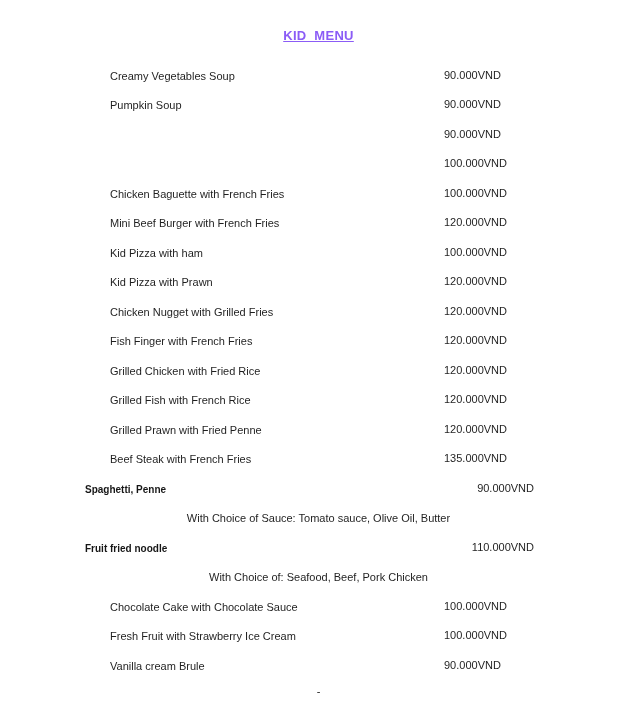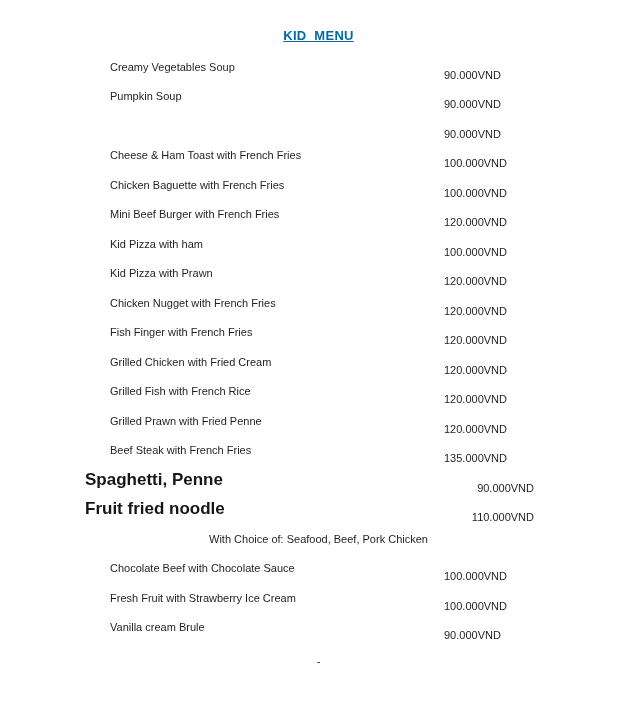--- a/index.html
+++ b/index.html
@@ -16,52 +16,52 @@
     font-family: "Liberation Sans", "DejaVu Sans", sans-serif;
     color: #1f1f1f;
   }
   .title-row {
     padding-top: 26px;
     text-align: center;
   }
   .doc-title {
     font-size: 13px;
     font-weight: 700;
-    color: #0369a1;
+    color: #8b5cf6;
     text-decoration: underline;
     white-space: pre; 
     letter-spacing: 0.3px;
   }
   .rows {
     margin-top: 8px;
   }
   .row {
     position: relative;
     height: 29.5px;
     display: flex;
-    align-items: center;
+    align-items: flex-end;
   }
   .item-name {
     margin-left: 110px;
     font-size: 11px;
     white-space: nowrap;
   }
   .item-price {
     position: absolute;
     left: 444px;
     top: 50%;
     transform: translateY(-50%);
     font-size: 11px;
     white-space: nowrap;
     margin-top: 8px;
   }
   .row.section .item-name {
     margin-left: 85px;
     font-weight: 700;
-    font-size: 17px;
+    font-size: 10px;
     color: #161616;
   }
   .row.section .item-price {
     left: auto;
     right: 103px;
     text-align: right;
   }
   .row.note-row {
     justify-content: center;
   }
@@ -94,21 +94,20 @@
     <div class="row">
       <span class="item-name">Pumpkin Soup</span>
       <span class="item-price">90.000VND</span>
     </div>
 
     <div class="row">
       <span class="item-price">90.000VND</span>
     </div>
 
     <div class="row">
-      <span class="item-name">Cheese &amp; Ham Toast with French Fries</span>
       <span class="item-price">100.000VND</span>
     </div>
 
     <div class="row">
       <span class="item-name">Chicken Baguette with French Fries</span>
       <span class="item-price">100.000VND</span>
     </div>
 
     <div class="row">
       <span class="item-name">Mini Beef Burger with French Fries</span>
@@ -119,31 +118,31 @@
       <span class="item-name">Kid Pizza with ham</span>
       <span class="item-price">100.000VND</span>
     </div>
 
     <div class="row">
       <span class="item-name">Kid Pizza with Prawn</span>
       <span class="item-price">120.000VND</span>
     </div>
 
     <div class="row">
-      <span class="item-name">Chicken Nugget with French Fries</span>
+      <span class="item-name">Chicken Nugget with Grilled Fries</span>
       <span class="item-price">120.000VND</span>
     </div>
 
     <div class="row">
       <span class="item-name">Fish Finger with French Fries</span>
       <span class="item-price">120.000VND</span>
     </div>
 
     <div class="row">
-      <span class="item-name">Grilled Chicken with Fried Cream</span>
+      <span class="item-name">Grilled Chicken with Fried Rice</span>
       <span class="item-price">120.000VND</span>
     </div>
 
     <div class="row">
       <span class="item-name">Grilled Fish with French Rice</span>
       <span class="item-price">120.000VND</span>
     </div>
 
     <div class="row">
       <span class="item-name">Grilled Prawn with Fried Penne</span>
@@ -153,32 +152,35 @@
     <div class="row">
       <span class="item-name">Beef Steak with French Fries</span>
       <span class="item-price">135.000VND</span>
     </div>
 
     <div class="row section">
       <span class="item-name">Spaghetti, Penne</span>
       <span class="item-price">90.000VND</span>
     </div>
 
+    <div class="row note-row">
+      <span class="note-text">With Choice of Sauce: Tomato sauce, Olive Oil, Butter</span>
+    </div>
 
     <div class="row section">
       <span class="item-name">Fruit fried noodle</span>
       <span class="item-price">110.000VND</span>
     </div>
 
     <div class="row note-row">
       <span class="note-text">With Choice of: Seafood, Beef, Pork Chicken</span>
     </div>
 
     <div class="row">
-      <span class="item-name">Chocolate Beef with Chocolate Sauce</span>
+      <span class="item-name">Chocolate Cake with Chocolate Sauce</span>
       <span class="item-price">100.000VND</span>
     </div>
 
     <div class="row">
       <span class="item-name">Fresh Fruit with Strawberry Ice Cream</span>
       <span class="item-price">100.000VND</span>
     </div>
 
     <div class="row">
       <span class="item-name">Vanilla cream Brule</span>

